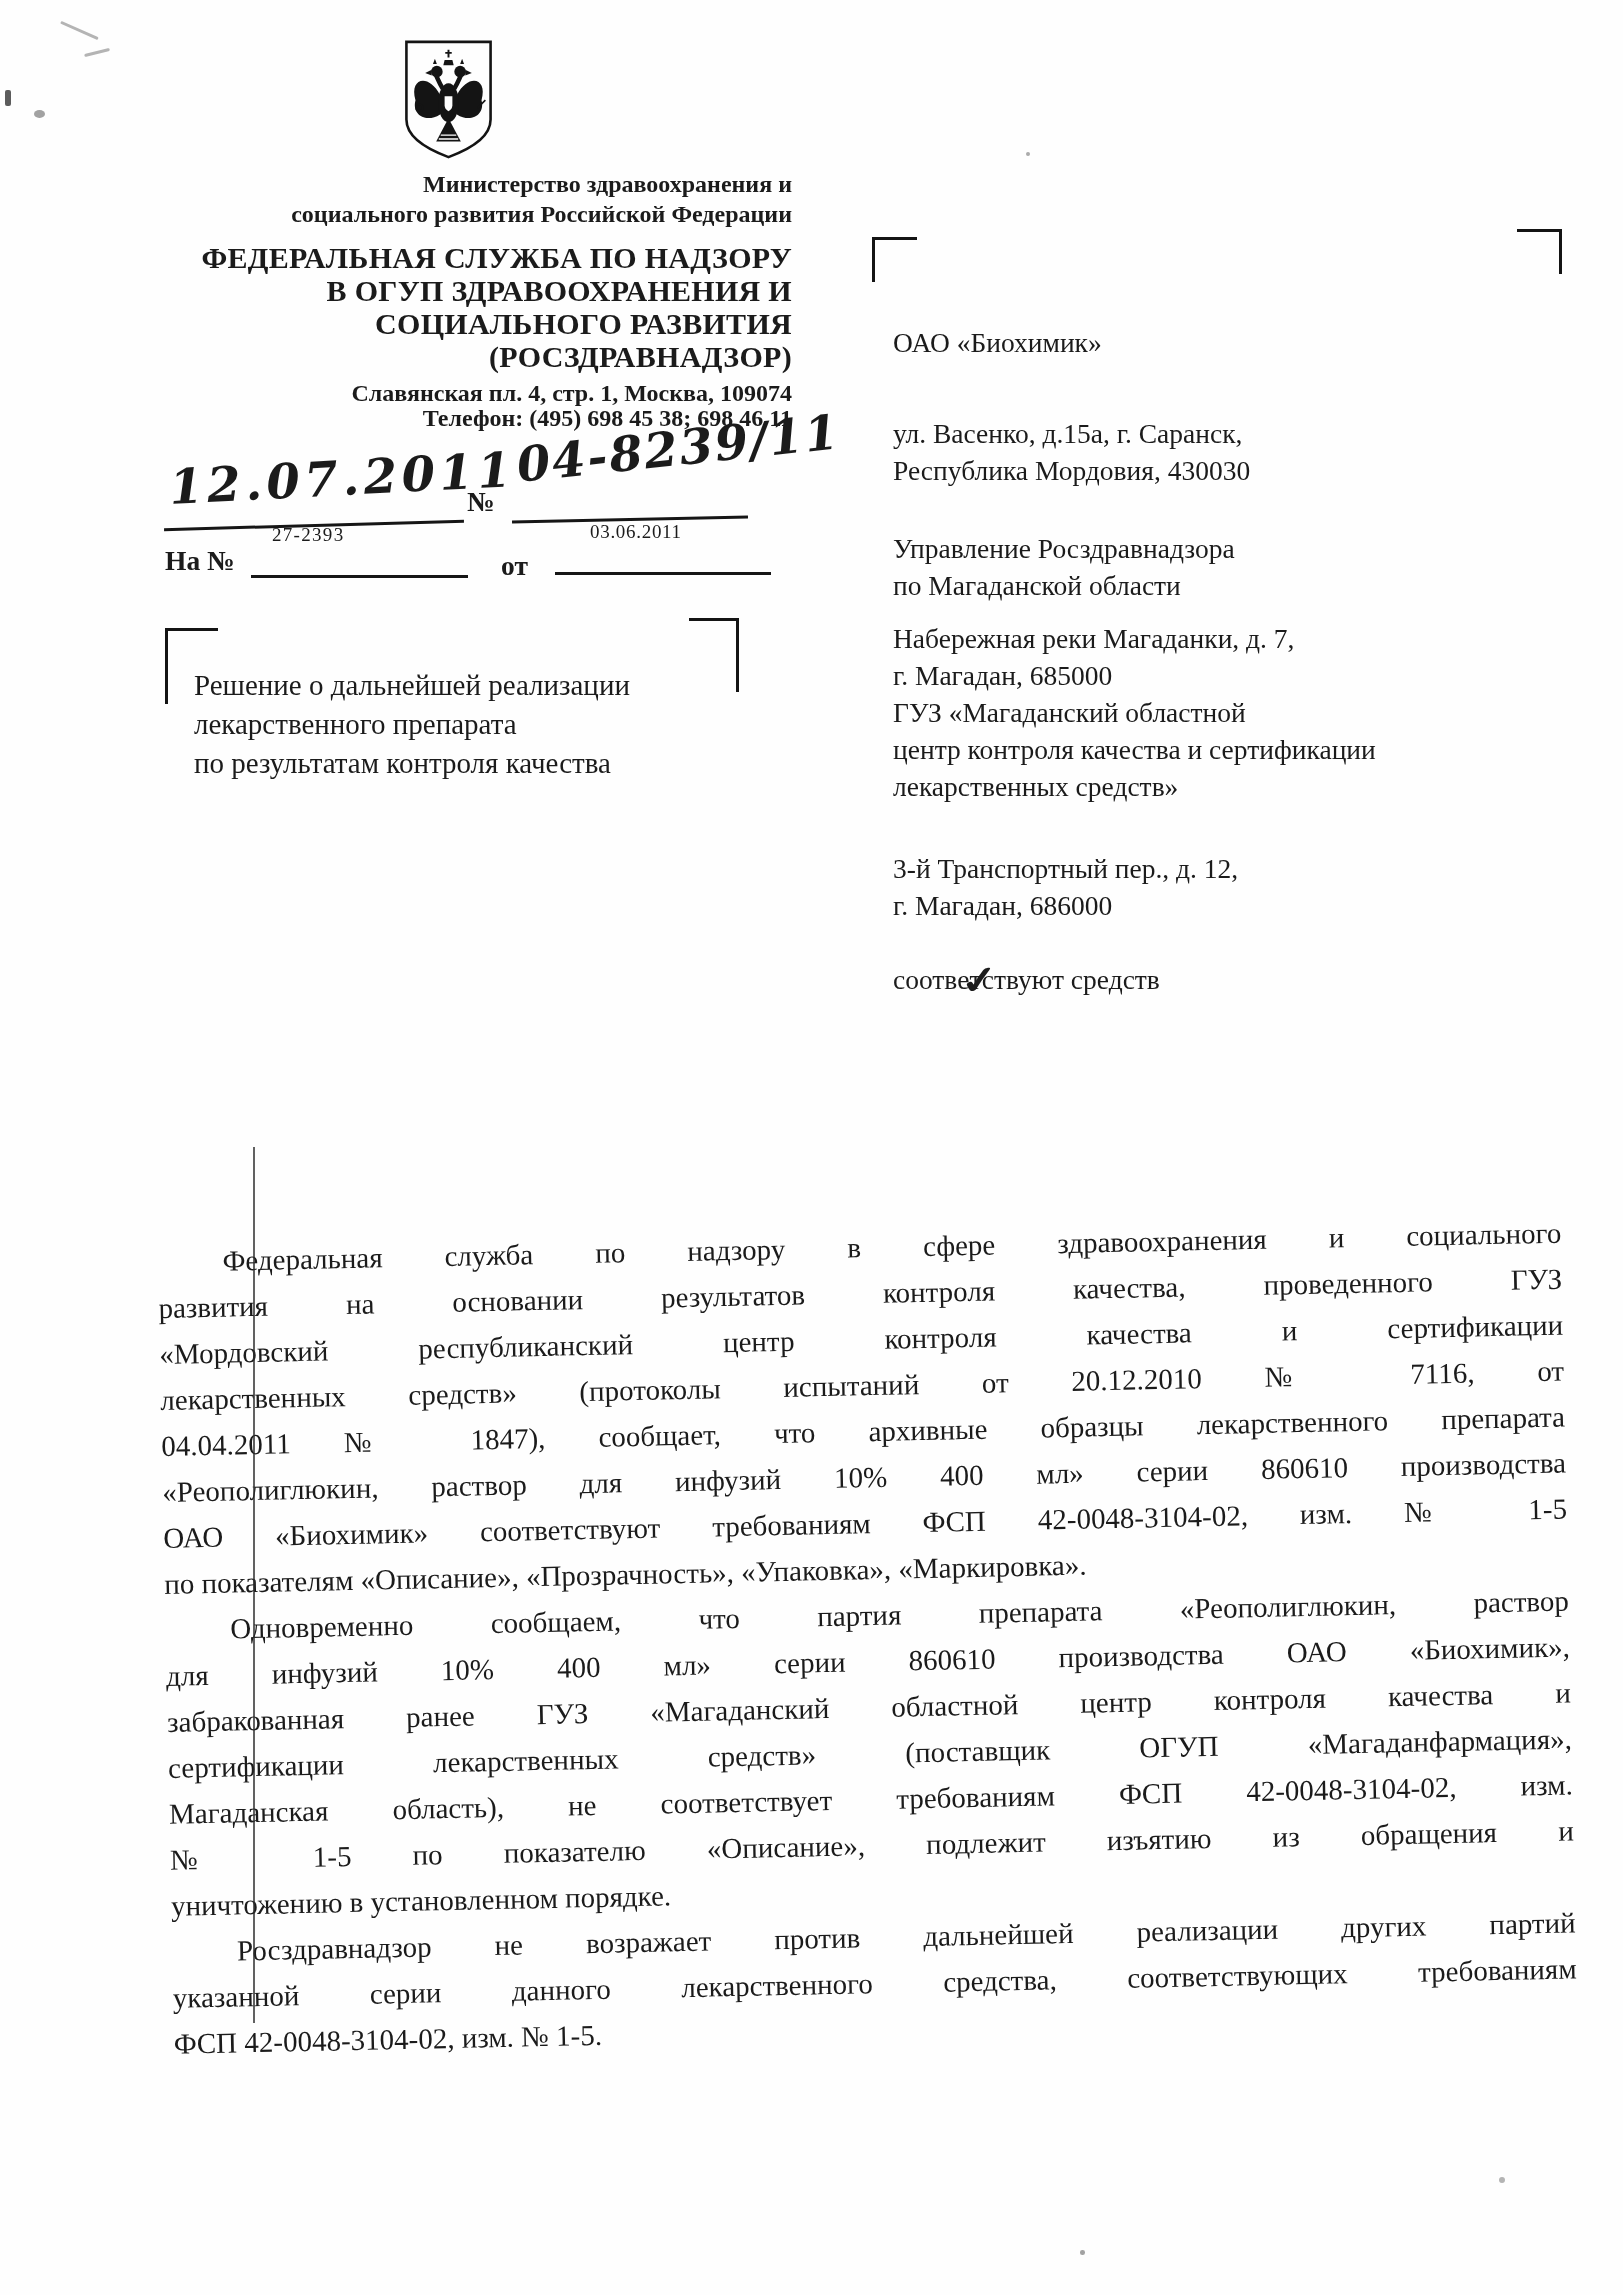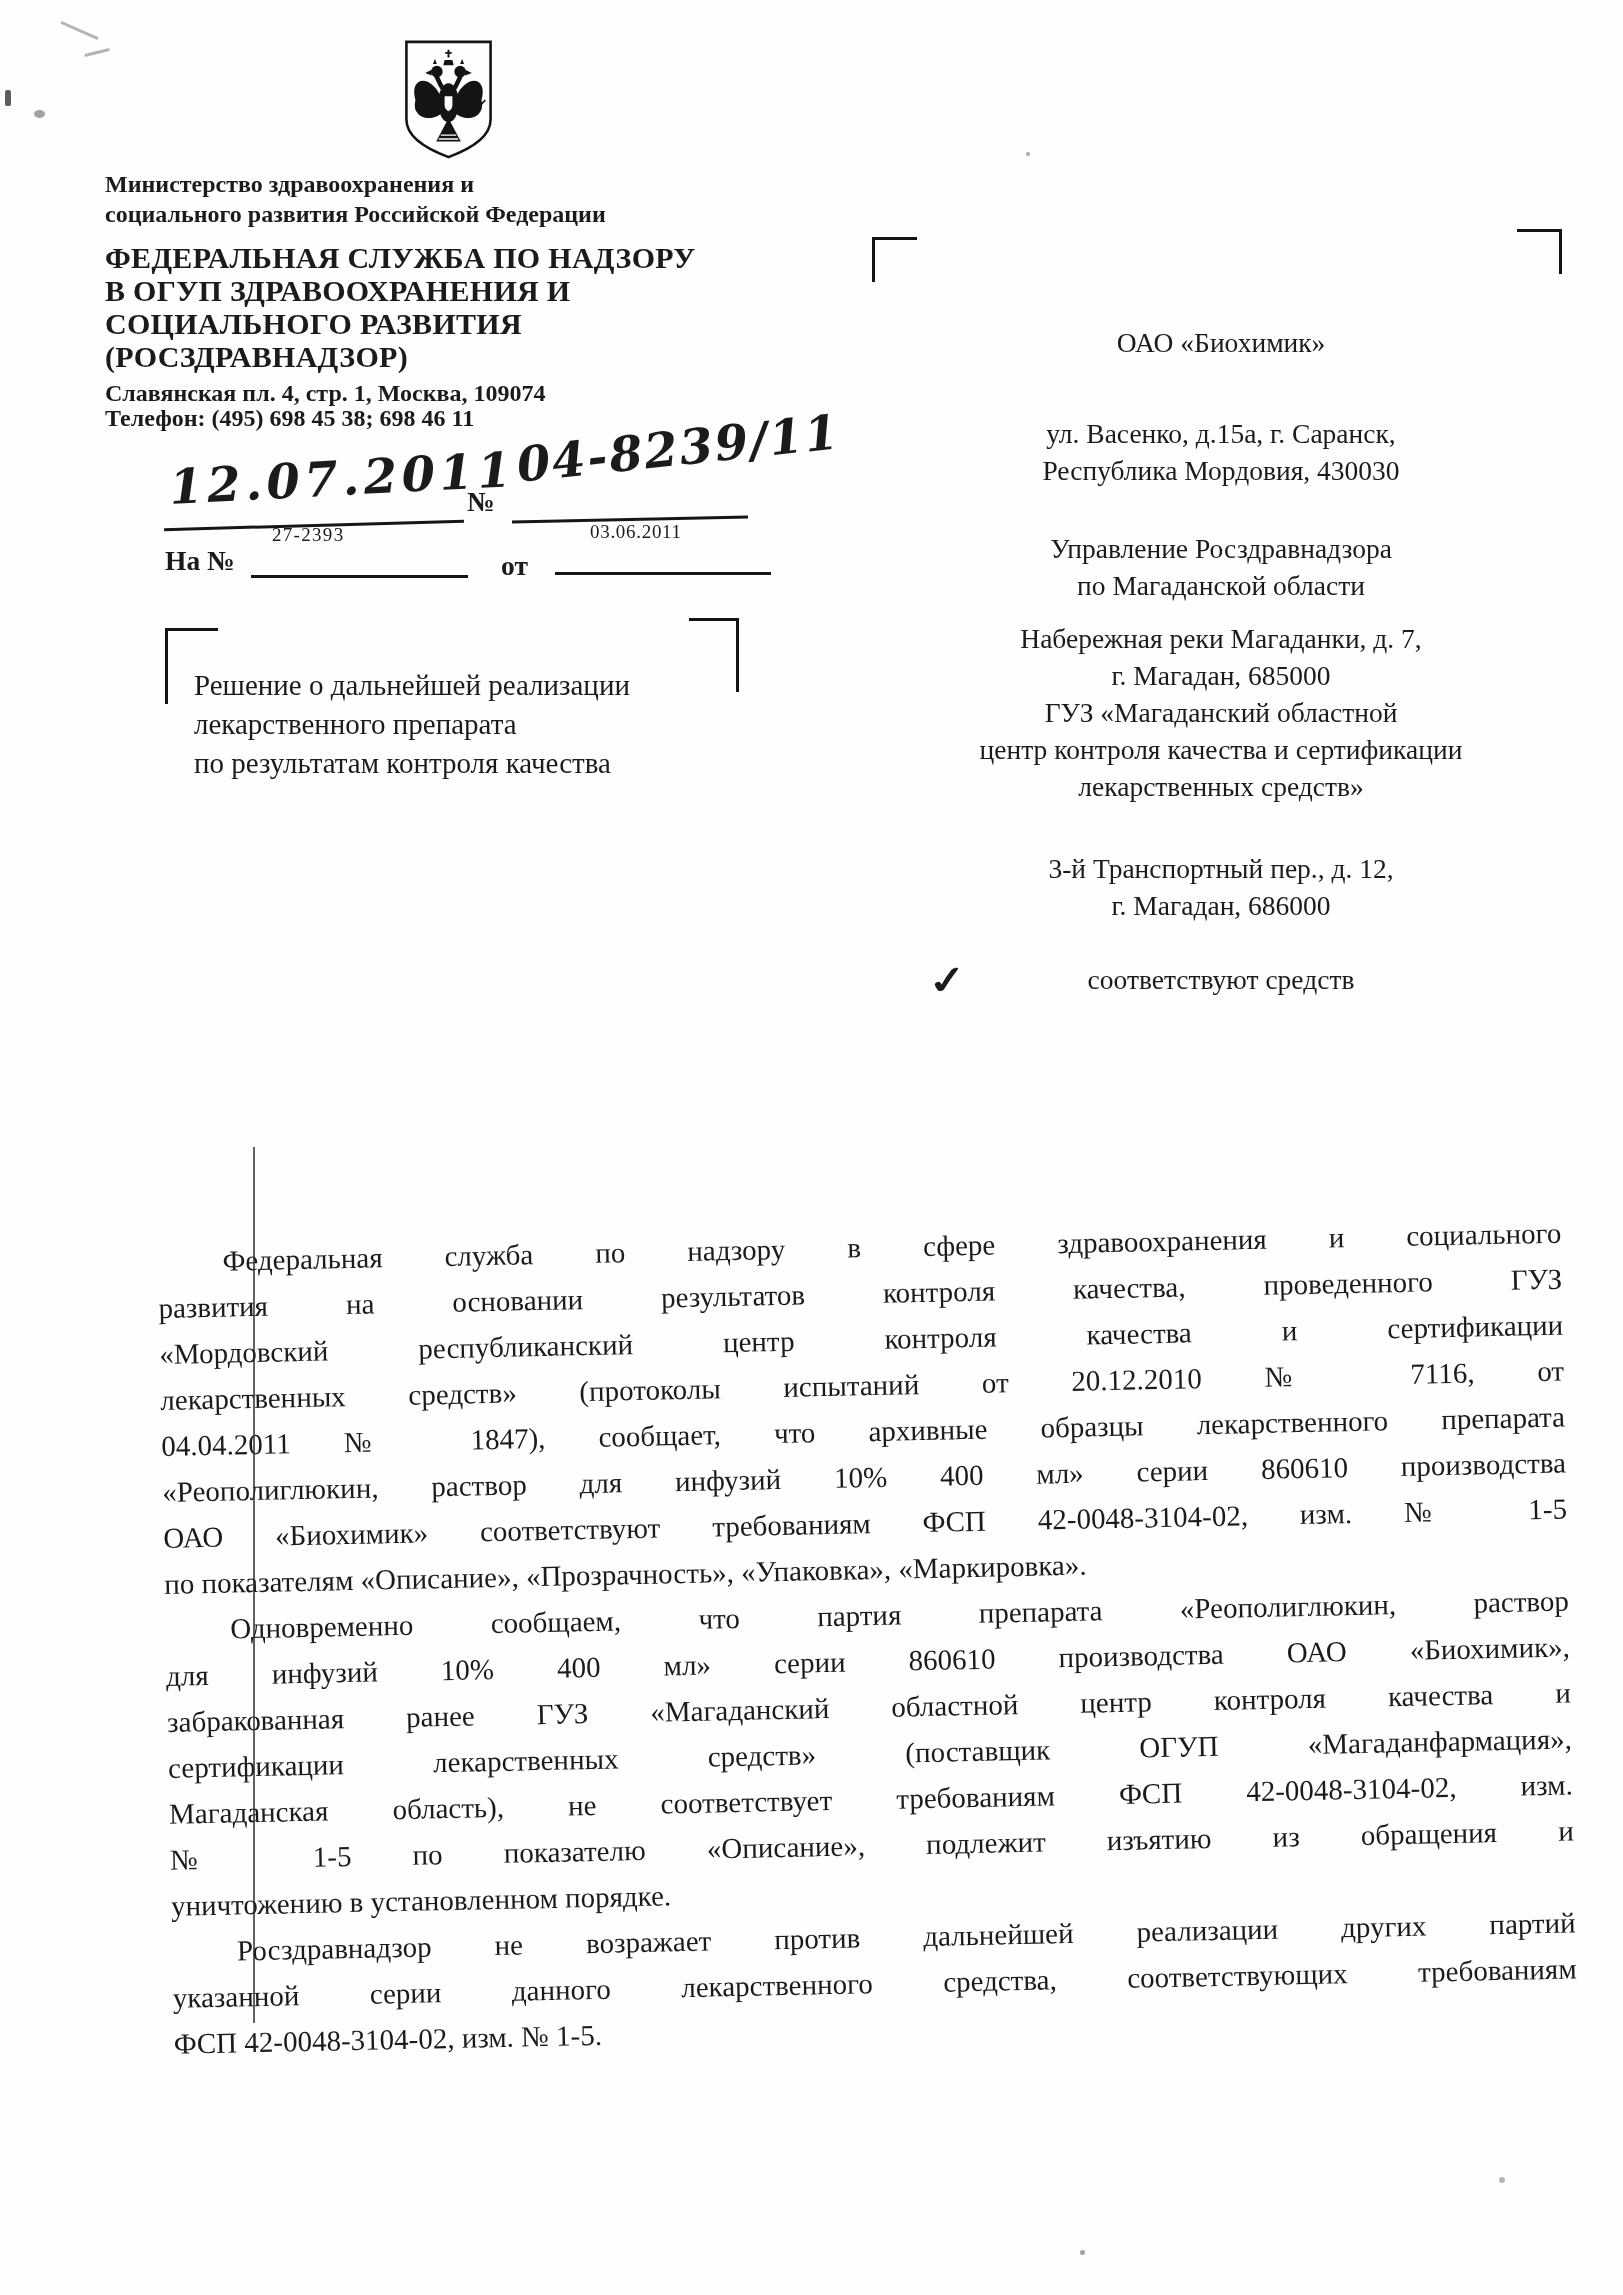--- a/index.html
+++ b/index.html
@@ -8,21 +8,21 @@
     width:1623px;height:2295px;
     margin:0 auto;
     background:#fefefe;
     color:#1b1b1b;
     font-family:"Liberation Serif","DejaVu Serif",serif;
     overflow:hidden;
   }
   
   .letterhead{
     position:absolute;left:105px;top:38px;width:687px;
-    text-align:left;
+    text-align:right;
   }
   .emblem{display:block;margin:0 auto;width:99px;height:123px;}
   .ministry{margin-top:9.2px;font-weight:bold;font-size:24px;line-height:29.5px;}
   .service{margin-top:11.8px;font-weight:bold;font-size:30px;line-height:33px;letter-spacing:0.3px;}
   .lh-addr{margin-top:7.9px;font-weight:bold;font-size:24px;line-height:25px;}
   
   .hw{
     position:absolute;
     font-family:"DejaVu Serif","Liberation Serif",serif;
     font-style:italic;font-weight:bold;
@@ -50,22 +50,22 @@
   .c-addr-close{left:1517px;top:229px;width:42px;height:42px;}
   .c-subj-open{left:165px;top:628px;width:50px;height:73px;}
   .c-subj-close{left:689px;top:618px;width:47px;height:71px;}
   
   .subject{
     position:absolute;left:194px;top:666px;width:537px;
     font-size:29px;line-height:39px;
   }
   
   .recipients{
-    position:absolute;left:861px;top:324px;width:720px;
-    text-align:center;font-size:27.5px;line-height:37px;
+    position:absolute;left:893px;top:324px;width:720px;
+    font-size:27.5px;line-height:37px;
   }
   .recipient-group{position:relative;}
   .recipient-group.g1{margin-bottom:54px;}
   .recipient-group.g2{margin-bottom:41px;}
   .recipient-group.g3{margin-bottom:16px;}
   .recipient-group.g4{}
   .recipient-group.g5{margin-bottom:45px;}
   .recipient-group.g6{margin-bottom:37px;}
   .check{
     position:absolute;left:71px;top:1.3px;

